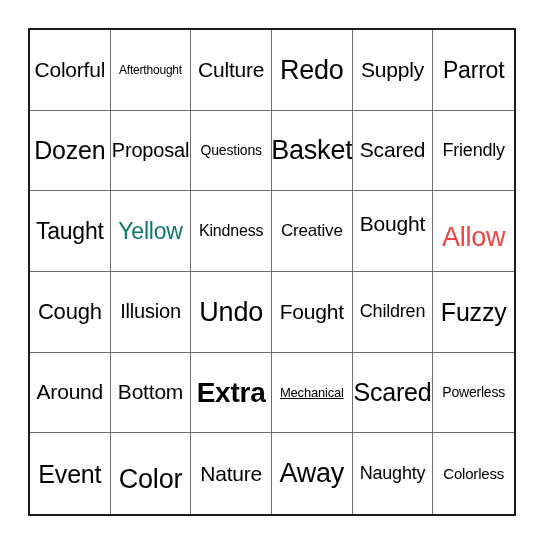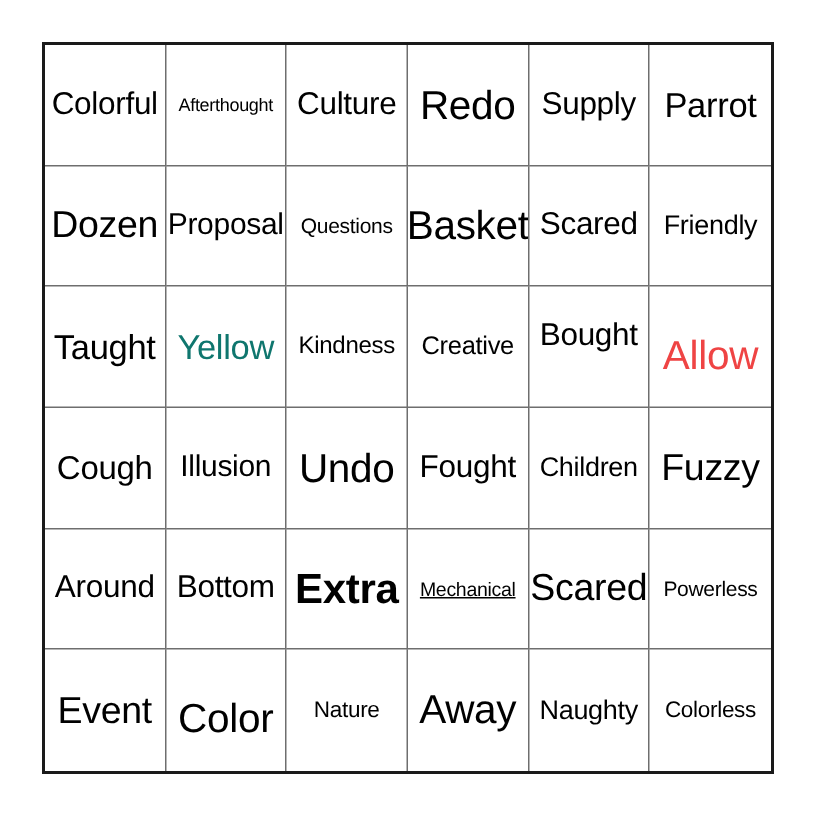--- a/index.html
+++ b/index.html
@@ -145,21 +145,21 @@
     <div class="cell col-last" style="border-right-color: rgb(110, 110, 110); border-bottom-color: rgb(110, 110, 110);">
       <span class="cell-label" style="font-size: 14px; color: rgb(0, 0, 0);">Powerless</span>
     </div>
     <div class="cell row-last" style="border-right-color: rgb(110, 110, 110); border-bottom-color: rgb(110, 110, 110);">
       <span class="cell-label" style="font-size: 25px; color: rgb(0, 0, 0);">Event</span>
     </div>
     <div class="cell row-last" style="border-right-color: rgb(110, 110, 110); border-bottom-color: rgb(110, 110, 110);">
       <span class="cell-label" style="font-size: 27px; color: rgb(0, 0, 0); margin-top: 12px;">Color</span>
     </div>
     <div class="cell row-last" style="border-right-color: rgb(110, 110, 110); border-bottom-color: rgb(110, 110, 110);">
-      <span class="cell-label" style="font-size: 15px; color: rgb(0, 0, 0);">Nature</span>
+      <span class="cell-label" style="font-size: 21px; color: rgb(0, 0, 0);">Nature</span>
     </div>
     <div class="cell row-last" style="border-right-color: rgb(110, 110, 110); border-bottom-color: rgb(110, 110, 110);">
       <span class="cell-label" style="font-size: 27px; color: rgb(0, 0, 0);">Away</span>
     </div>
     <div class="cell row-last" style="border-right-color: rgb(110, 110, 110); border-bottom-color: rgb(110, 110, 110);">
       <span class="cell-label" style="font-size: 18px; color: rgb(0, 0, 0);">Naughty</span>
     </div>
     <div class="cell col-last row-last" style="border-right-color: rgb(110, 110, 110); border-bottom-color: rgb(110, 110, 110);">
       <span class="cell-label" style="font-size: 15px; color: rgb(0, 0, 0);">Colorless</span>
     </div>

